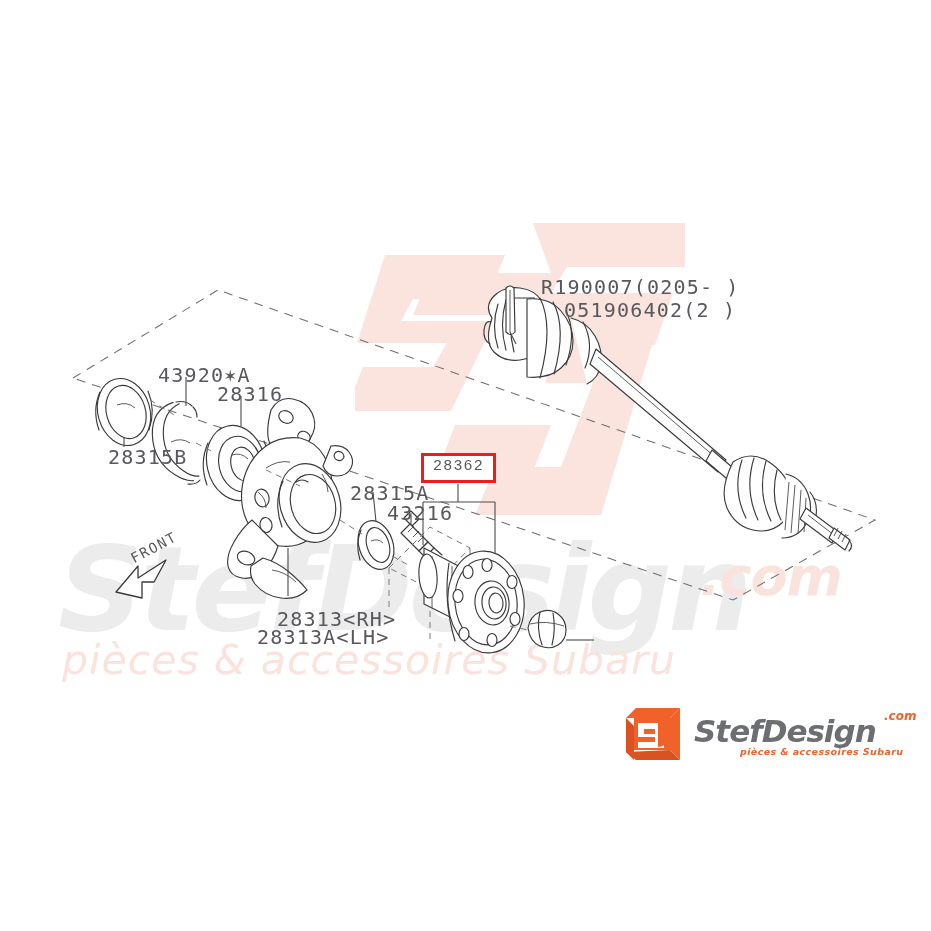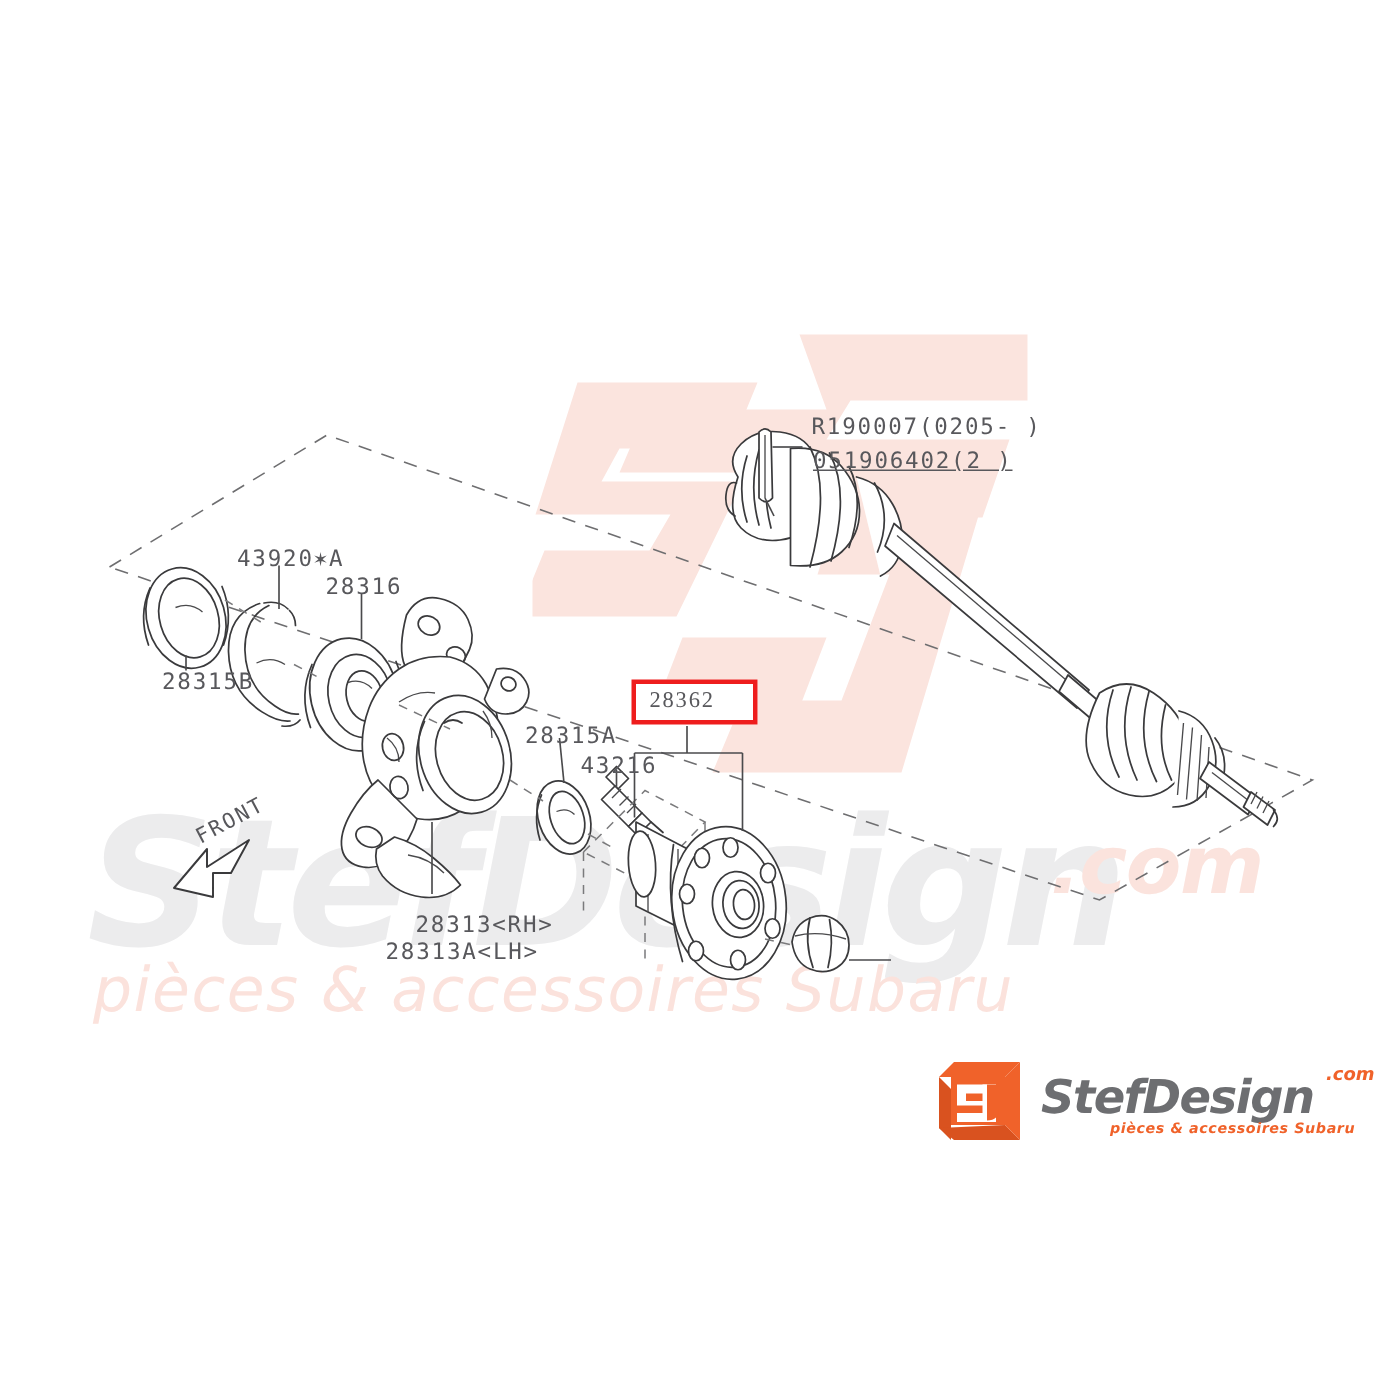--- a/index.html
+++ b/index.html
@@ -33,33 +33,33 @@
     color:#fbe3dd;letter-spacing:-1px;white-space:nowrap;
   }
 
   
   #art{position:absolute;left:0;top:0;width:931px;height:931px;}
 
   
   .lbl{
     position:absolute;
     font-family:"DejaVu Sans Mono","DejaVu Sans",monospace;
-    font-size:15px;
+    font-size:20px;
     color:#58585c;
     letter-spacing:1.2px;
     white-space:nowrap;
     line-height:1.35;
   }
   .lbl.sm{font-size:14.5px;}
   .hl-red{
     position:absolute;
     border:3px solid #ee1d1d;
     background:#ffffff;
-    padding:2px 25px 3px 9px;
-    font-family:Liberation Serif, serif;
+    padding:2px 9px 3px 9px;
+    font-family:Liberation Mono, monospace;
     font-size:15px;letter-spacing:1.2px;color:#58585c;
     white-space:nowrap;line-height:1.25;
   }
   .hl-gray{
     background:#c9c9c9;
     padding:0 1px;
   }
   #front-word{
     position:absolute;left:128px;top:552px;
     font-family:"DejaVu Sans Mono","DejaVu Sans",monospace;
@@ -317,21 +317,21 @@
   </svg>
 
   <div class="lbl" style="left:108px;  top:444px;">28315B</div>
 
   <div class="lbl" style="left:158px; top:362px;">43920✶A</div>
 
   <div class="lbl" style="left:217px; top:381px;">28316</div>
 
   <div class="lbl" style="left:541px; top:274px;">R190007(0205-  )</div>
 
-  <div class="lbl" style="left:542px; top:297px;text-decoration:underline;">051906402(2  )</div>
+  <div class="lbl" style="left:564px; top:297px;">051906402(2  )</div>
 
   <div class="lbl" style="left:350px; top:480px;text-align:right;">28315A</div>
 
   <div class="lbl" style="left:387px; top:500px;">43216</div>
 
   <div class="lbl" style="left:257px; top:606px;margin-left:20px;">28313&lt;RH&gt;</div>
 
   <div class="lbl" style="left:257px; top:624px;">28313A&lt;LH&gt;</div>
 
   <div class="hl-red" style="left:421px; top:453px;">28362</div>

